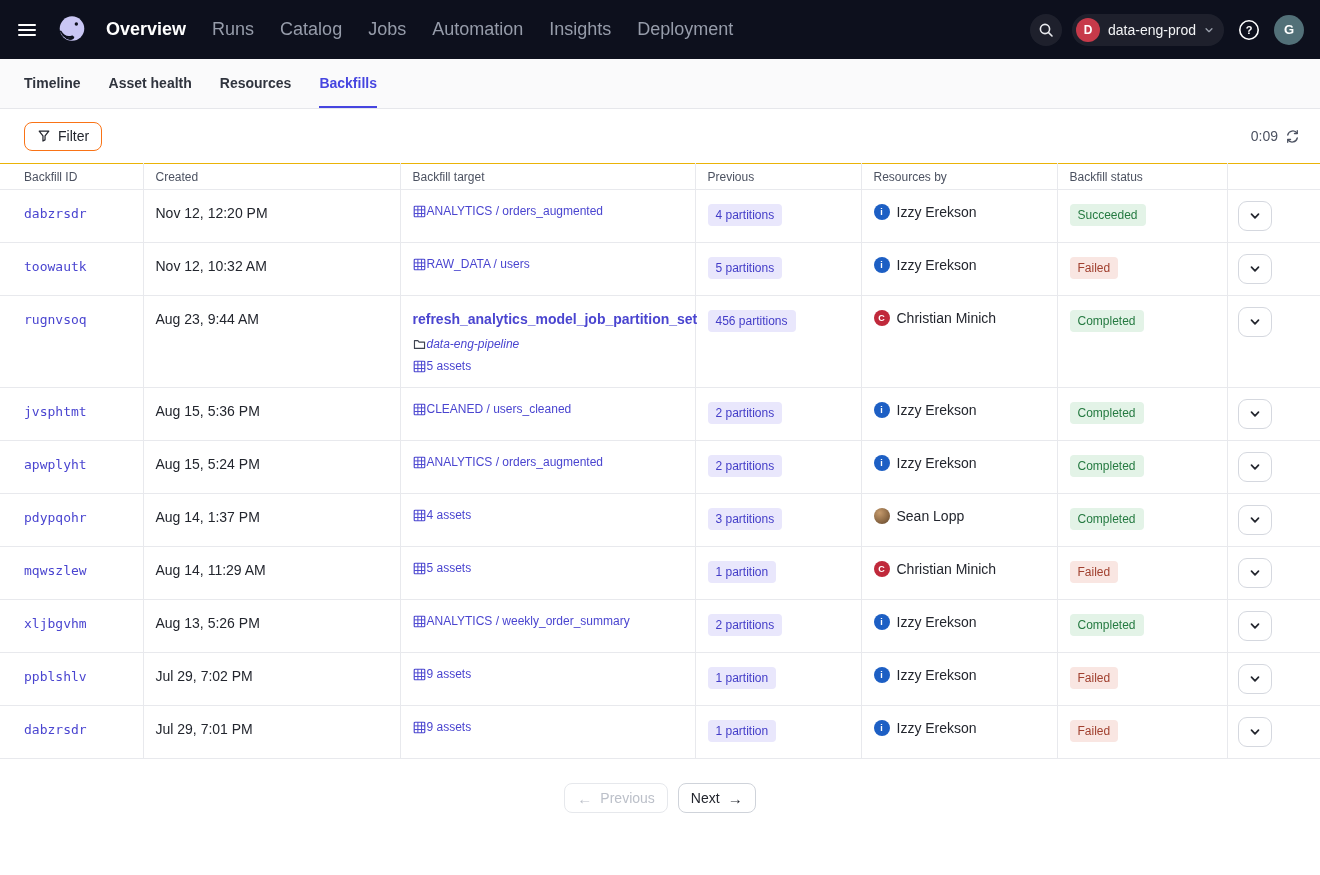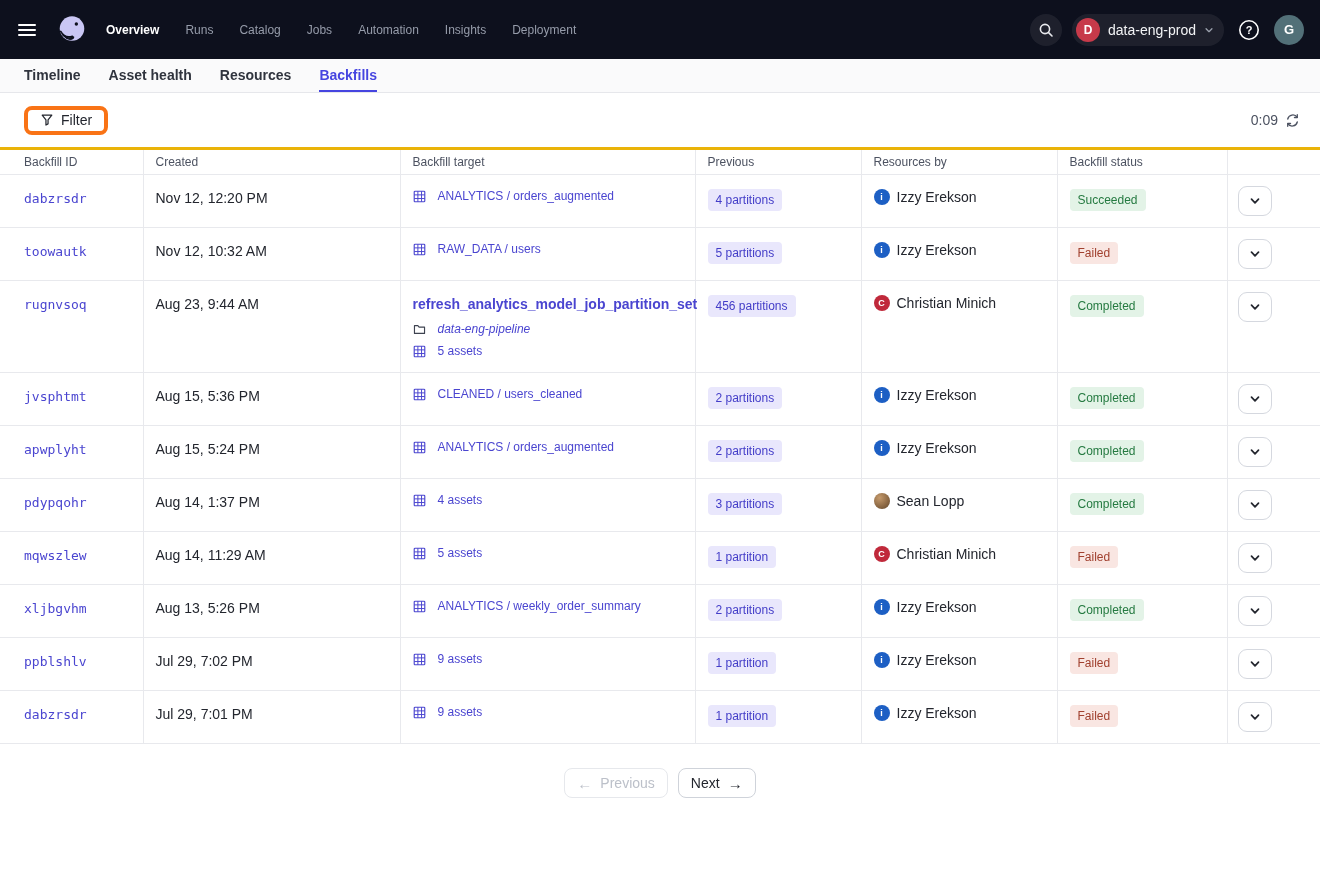--- a/index.html
+++ b/index.html
@@ -6,62 +6,62 @@
   html,body { width: 1320px; height: 875px; background:#fff; overflow:hidden;
     font-family: "Liberation Sans", sans-serif; }
 
   
   .topbar { height:59px; background:#0D101D; display:flex; align-items:center; padding:0 16px 0 18px; }
   .hamburger { width:26px; height:26px; background:none; border:none; cursor:pointer;
     display:flex; flex-direction:column; justify-content:center; gap:3px; }
   .hamburger span { display:block; width:18px; height:2px; background:#fff; border-radius:1px; }
   .logo { margin-left:10px; width:36px; height:36px; display:flex; align-items:center; justify-content:center; }
   .main-nav { display:flex; align-items:center; gap:26px; margin-left:16px; }
-  .nav-item { color:#969CAA; font-size:12px; font-weight:500; text-decoration:none; cursor:pointer; white-space:nowrap; }
+  .nav-item { color:#969CAA; font-size:18px; font-weight:500; text-decoration:none; cursor:pointer; white-space:nowrap; }
   .nav-item.active { color:#FFFFFF; font-weight:700; }
   .topbar-right { margin-left:auto; display:flex; align-items:center; gap:10px; }
   .icon-circle-btn { width:32px; height:32px; border-radius:50%; border:none; background:rgba(255,255,255,0.07);
     display:flex; align-items:center; justify-content:center; cursor:pointer; }
   .dep-switcher { height:32px; border:none; border-radius:16px; background:rgba(255,255,255,0.07);
     display:flex; align-items:center; gap:8px; padding:0 10px 0 4px; cursor:pointer; }
   .dep-initial { width:24px; height:24px; border-radius:50%; background:#C73A4A; color:#fff;
     font-size:12px; font-weight:700; display:flex; align-items:center; justify-content:center; }
   .dep-name { color:#F2F3F5; font-size:14px; font-weight:500; }
   .help-btn { width:30px; height:30px; border:none; background:transparent; cursor:pointer;
     display:flex; align-items:center; justify-content:center; }
   .avatar-btn { width:30px; height:30px; border-radius:50%; border:none; background:#527078; color:#fff;
     font-size:13px; font-weight:700; cursor:pointer; display:flex; align-items:center; justify-content:center; }
 
   
-  .tabbar { height:34px; background:#FAFAFB; border-bottom:1px solid #E6E7EB; display:flex; gap:28px; padding:0 24px; }
+  .tabbar { height:50px; background:#FAFAFB; border-bottom:1px solid #E6E7EB; display:flex; gap:28px; padding:0 24px; }
   .tab { display:flex; align-items:center; height:100%; font-size:14px; font-weight:700; color:#30343E;
     border-bottom:2px solid transparent; cursor:pointer; }
   .tab.active { color:#4645E0; border-bottom-color:#4645E0; }
 
   
   .toolbar { height:54px; display:flex; align-items:center; justify-content:space-between; padding:0 20px 0 24px; }
   .filter-btn { height:29px; display:flex; align-items:center; gap:7px; padding:0 12px; background:#fff;
-    border:4px solid #f97316; border-radius:8px; font-size:14px; color:#23262E; cursor:pointer;
+    border:1px solid #f97316; border-radius:8px; font-size:14px; color:#23262E; cursor:pointer;
     font-family:"Liberation Sans", sans-serif; }
   .refresh-area { display:flex; align-items:center; gap:7px; color:#4C5261; font-size:14px; }
   .refresh-btn { background:none; border:none; cursor:pointer; display:flex; align-items:center; color:#4C5261; }
 
   
   table.data-table { width:1320px; border-collapse:collapse; table-layout:fixed; }
-  .data-table th { border-top:3px solid #eab308; border-bottom:1px solid #E8E9ED;
+  .data-table th { border-top:1px solid #eab308; border-bottom:1px solid #E8E9ED;
     color:#4C5261; font-size:12px; font-weight:400; text-align:left; padding:5px 12px; height:26px; }
   .data-table th, .data-table td { border-right:1px solid #E8E9ED; }
   .data-table th:last-child, .data-table td:last-child { border-right:none; }
   .data-table td { border-bottom:1px solid #E8E9ED; vertical-align:top; padding:14px 12px; }
   .data-table th:first-child, .data-table td:first-child { padding-left:24px; }
   .data-table tr.row { height:53px; }
   .data-table tr.row.tall { height:89px; }
   .id-link { font-family:"DejaVu Sans Mono", monospace; font-size:13px; color:#4A45D0; text-decoration:none; cursor:pointer; }
   .created { font-size:14px; color:#23262E; }
-  .target-line { display:flex; align-items:center; gap:12px; }
+  .target-line { display:flex; align-items:center; gap:1px; }
   .target-line + .target-line { margin-top:8px; }
   .target-link { font-size:12px; color:#4A45D0; text-decoration:none; cursor:pointer; }
   .job-link { font-size:14px; font-weight:700; color:#4A45D0; text-decoration:none; cursor:pointer; display:inline-block; }
   .job-sub { margin-top:9px;font-style:italic; }
   .icon-grid { color:#4A45D0; flex:0 0 auto; display:flex; }
   .icon-folder { color:#3E4350; flex:0 0 auto; display:flex; }
   .badge-part { display:inline-block; background:#E9E7FC; color:#433DC8; font-size:12px;
     padding:4px 8px; border-radius:4px; white-space:nowrap; }
   .user-cell { display:flex; align-items:center; gap:7px; }
   .uavatar { width:16px; height:16px; border-radius:50%; color:#fff; font-size:9px; font-weight:700;

